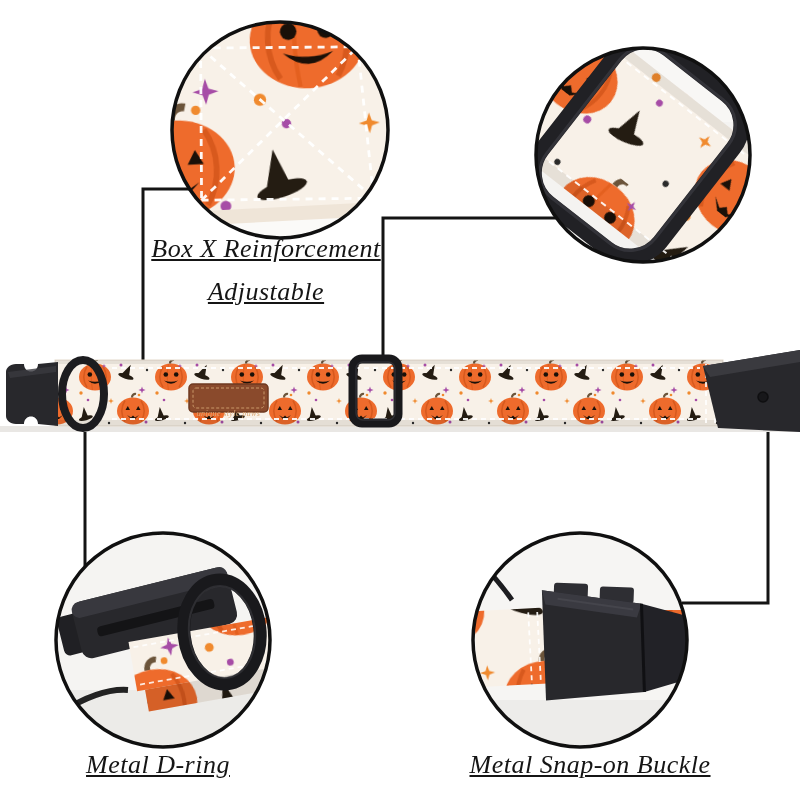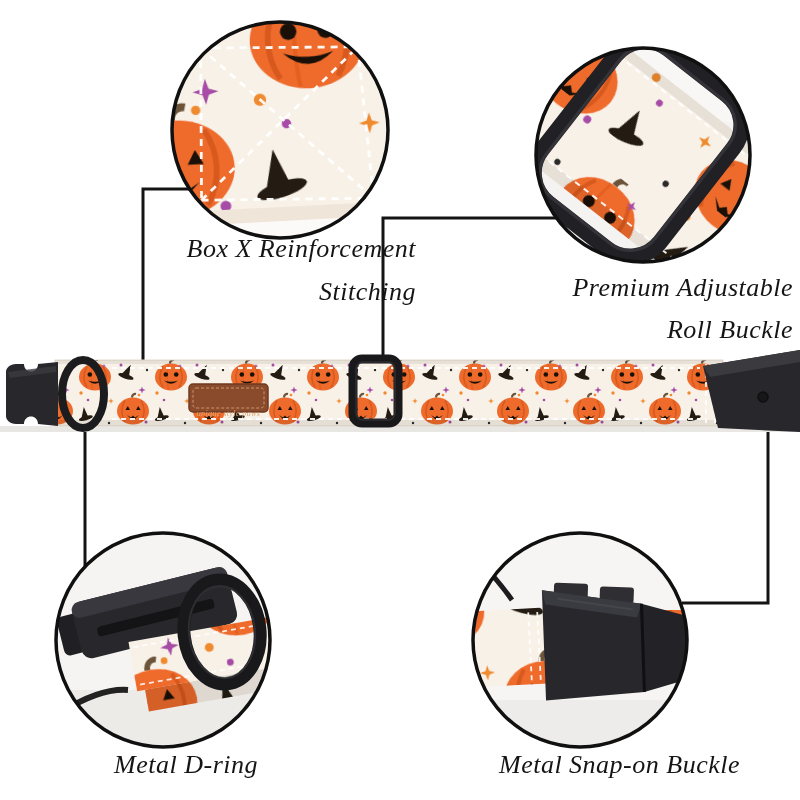--- a/index.html
+++ b/index.html
@@ -2,22 +2,22 @@
 <html><head>
 <meta charset="utf-8">
 <style>
   html,body{margin:0;padding:0;background:#ffffff;}
   .stage{
     position:relative;width:800px;height:800px;background:#ffffff;
     overflow:hidden;font-family:"Liberation Serif",serif;
   }
   .stage svg{position:absolute;left:0;top:0;}
   .callout-label{
-    position:absolute;text-align:right;font-style:italic;
-    font-size:26px;color:#151515;letter-spacing:0.5px;
+    position:absolute;text-align:center;font-style:italic;
+    font-size:26px;color:#151515;letter-spacing:0.5px;text-decoration:underline;
   }
   .callout-label .line{display:block;}
   .lbl-tl{left:116px;top:227px;width:300px;line-height:43px;}
   .lbl-tr{left:493px;top:267px;width:300px;line-height:42px;}
   .lbl-bl{left:58px;top:748px;width:200px;line-height:34px;}
   .lbl-br{left:440px;top:748px;width:300px;line-height:34px;}
   .brand-tag-text{
     position:absolute;left:189px;top:384px;width:79px;height:28px;
     display:flex;align-items:center;justify-content:center;
     font-size:8px;font-style:italic;color:#dcaa78;letter-spacing:0.4px;
@@ -228,27 +228,23 @@
         <path d="M640,602 L646,690" stroke="#101013" stroke-width="3" fill="none"></path>
         <path d="M556,600 L632,608" stroke="#45454c" stroke-width="2" fill="none"></path>
       </g>
     </g>
     <circle cx="580" cy="640" r="107" fill="none" stroke="#101010" stroke-width="3.5"></circle>
   </g>
 </svg>
 
 <div class="callout-label lbl-tl">
   <span class="line">Box X Reinforcement</span>
-  <span class="line">Stitching</span>
-</div>
-
-<div class="callout-label lbl-tr">
-  <span class="line">Premium Adjustable</span>
-  <span class="line">Roll Buckle</span>
-</div>
+  <span class="line">Adjustable</span>
+</div>
+
 
 <div class="callout-label lbl-bl">
   <span class="line">Metal D-ring</span>
 </div>
 
 <div class="callout-label lbl-br">
   <span class="line">Metal Snap-on Buckle</span>
 </div>
 
 <div class="brand-tag-text">unique style paws</div>

